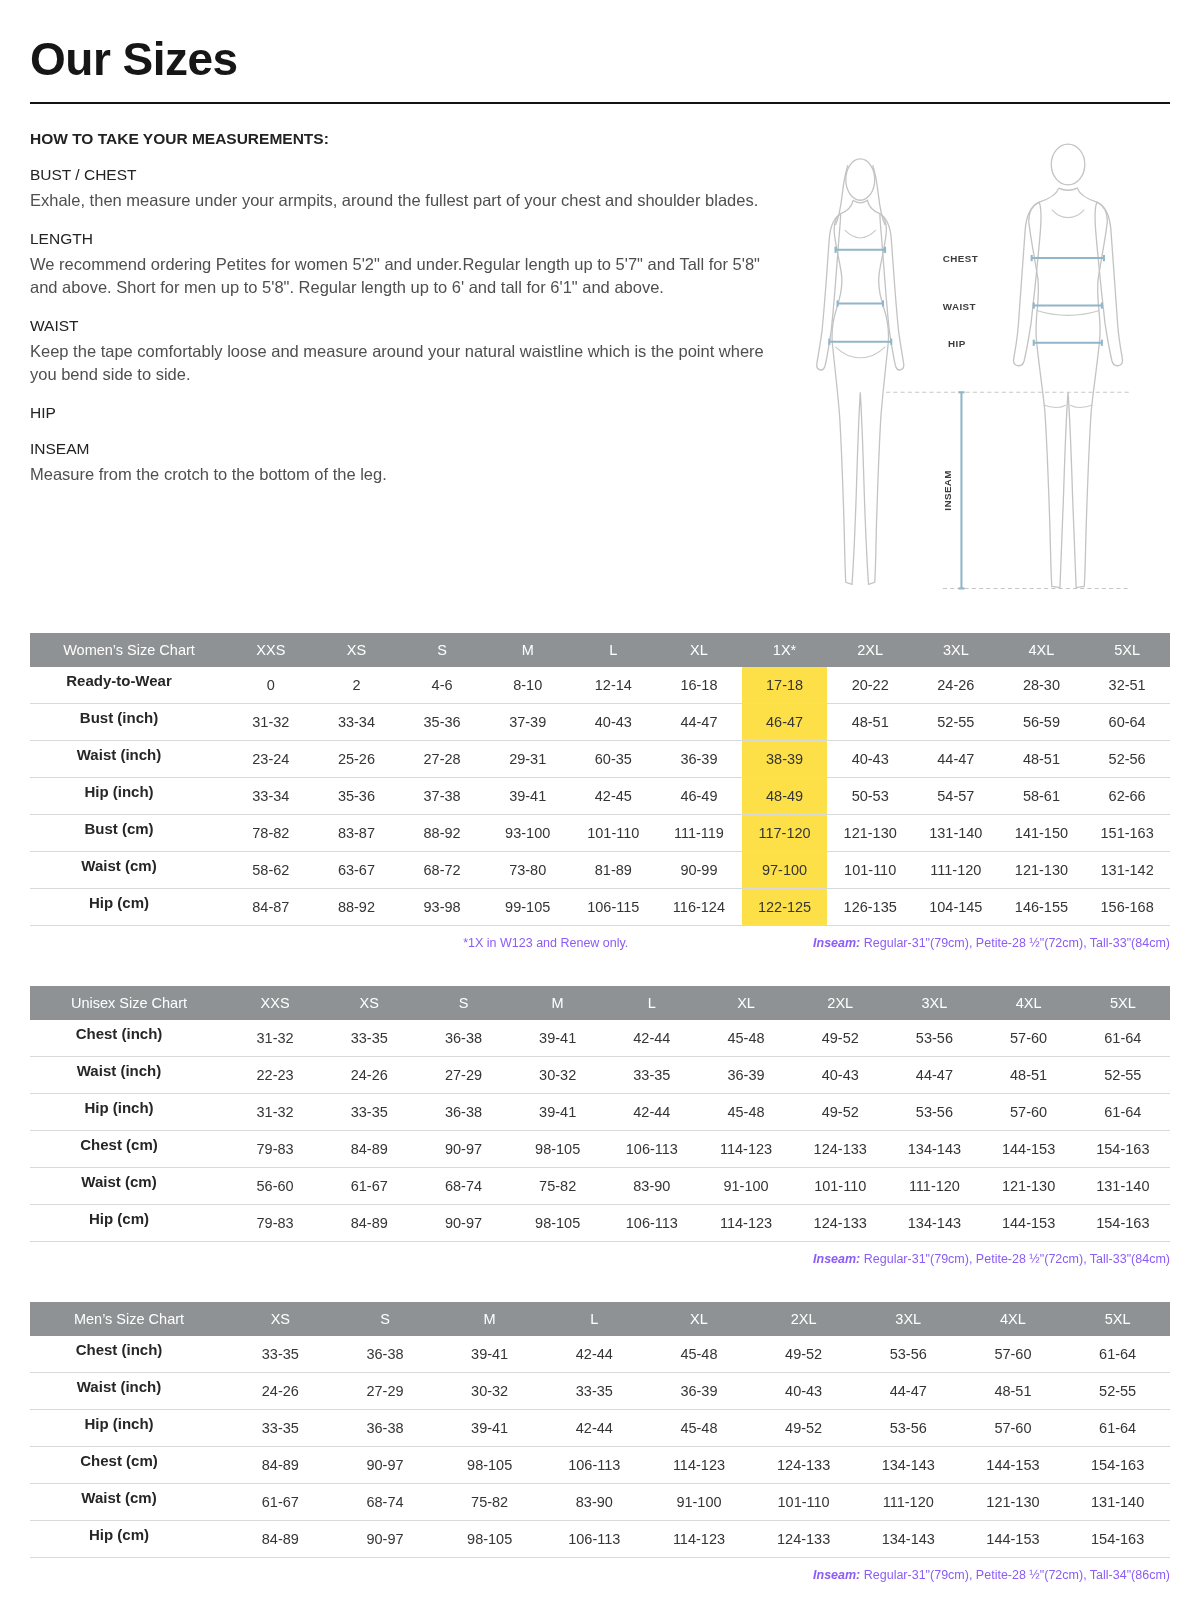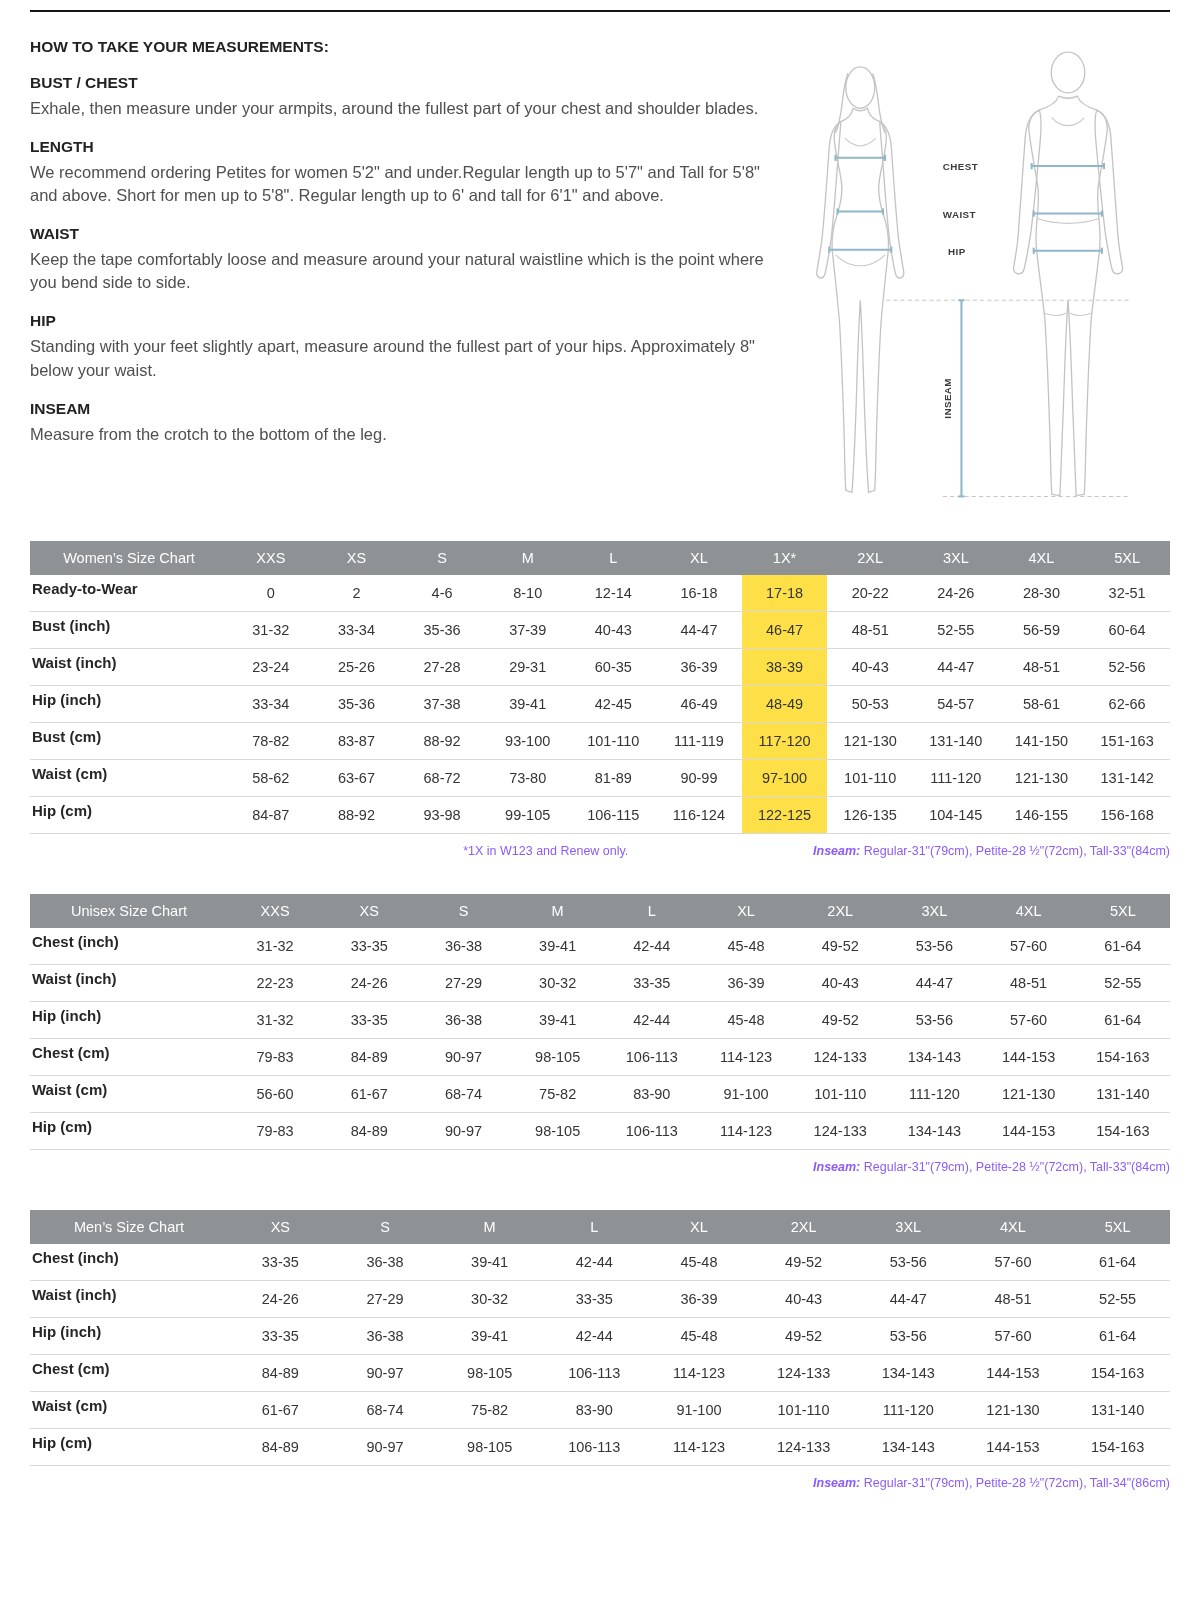--- a/index.html
+++ b/index.html
@@ -16,21 +16,21 @@
     font-weight: 700;
     color: #161616;
     letter-spacing: -0.5px;
     margin: 22px 0 16px 0;
   }
   .title-rule { border: none; border-top: 2px solid #141414; margin: 0; }
 
   .top { display: flex; gap: 20px; margin-top: 22px; }
   .howto { flex: 1 1 auto; max-width: 740px; }
   .howto h2 { font-size: 15.5px; font-weight: 700; color: #222; margin: 4px 0 14px 0; }
-  .sec h3 { font-size: 15.5px; font-weight: 700; color: #222; margin: 18px 0 5px 0; }
+  .sec h3 { font-size: 15.5px; font-weight: 400; color: #222; margin: 18px 0 5px 0; }
   .sec p { font-size: 16.5px; line-height: 1.4; margin: 0; color: #4f4f4f; }
 
   .figure-wrap { width: 382px; flex: 0 0 auto; padding-top: 2px; }
   .figure-wrap svg { display: block; width: 100%; height: auto; }
   .fig-outline { fill: none; stroke: #c3c3c3; stroke-width: 1.3; vector-effect: non-scaling-stroke; }
   .fig-detail  { fill: none; stroke: #c9c9c9; stroke-width: 1.1; vector-effect: non-scaling-stroke; }
   .measure-line { stroke-width: 2; }
   .dash-line { stroke: #c7c7c7; stroke-width: 1; stroke-dasharray: 4 3; }
   .fig-label { font-family: "Liberation Sans", sans-serif; font-size: 9.5px; font-weight: 700; fill: #3c3c3c; letter-spacing: 0.4px; }
 
@@ -44,21 +44,21 @@
     background: #8f9294;
     color: #ffffff;
     font-weight: 400;
     font-size: 14.5px;
     padding: 9px 2px;
     text-align: center;
   }
   table.size-table th:first-child { width: 198px; }
   table.size-table tbody tr { border-bottom: 1px solid #d9d9d9; }
   table.size-table tbody th {
-    text-align: left;
+    text-align: center;
     padding: 1px 22px 10px 2px;
     font-size: 15px;
     font-weight: 700;
     color: #262626;
   }
   table.size-table tbody td {
     text-align: center;
     padding: 10px 2px;
     font-size: 14.5px;
     color: #353535;
@@ -74,41 +74,41 @@
   }
   .notes .left-note { margin-left: 38%; }
   .notes .inseam-note { margin-left: auto; }
   .notes b { font-weight: 700; font-style: italic; }
 </style>
 </head>
 <body>
 
 <div class="page">
 
+  <h1>Our Sizes</h1>
   <hr class="title-rule">
 
   <div class="top">
     <div class="howto">
       <h2>HOW TO TAKE YOUR MEASUREMENTS:</h2>
 
       <div class="sec">
         <h3>BUST / CHEST</h3>
         <p>Exhale, then measure under your armpits, around the fullest part of your chest and shoulder blades.</p>
       </div>
       <div class="sec">
         <h3>LENGTH</h3>
         <p>We recommend ordering Petites for women 5'2" and under.Regular length up to 5'7" and Tall for 5'8" and above. Short for men up to 5'8". Regular length up to 6' and tall for 6'1" and above.</p>
       </div>
       <div class="sec">
         <h3>WAIST</h3>
         <p>Keep the tape comfortably loose and measure around your natural waistline which is the point where you bend side to side.</p>
       </div>
       <div class="sec">
         <h3>HIP</h3>
-        <p>Standing with your feet slightly apart, measure around the fullest part of your hips. Approximately 8" below your waist.</p>
       </div>
       <div class="sec">
         <h3>INSEAM</h3>
         <p>Measure from the crotch to the bottom of the leg.</p>
       </div>
     </div>
 
     <div class="figure-wrap">
       <svg viewBox="0 0 370 460" xmlns="http://www.w3.org/2000/svg">
 

